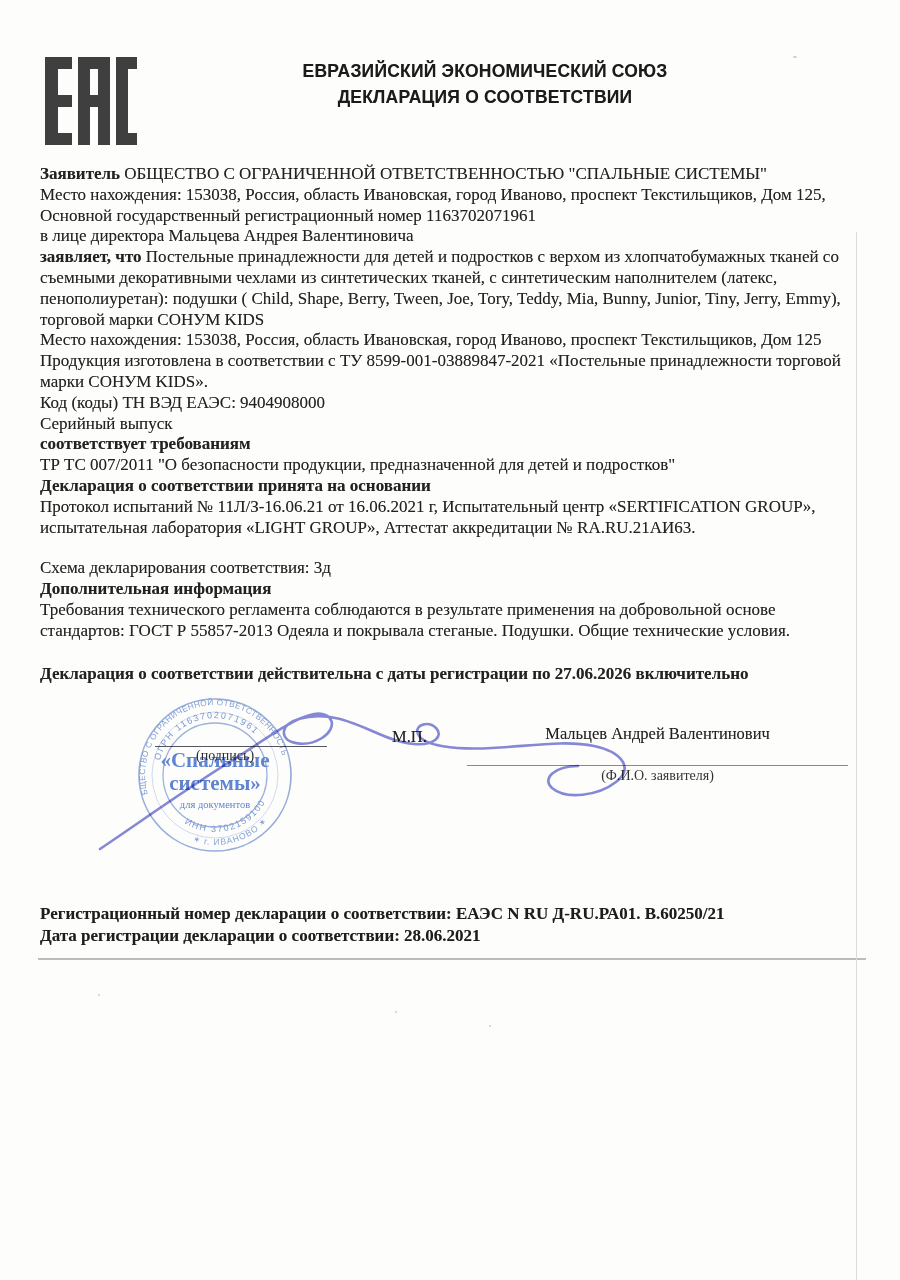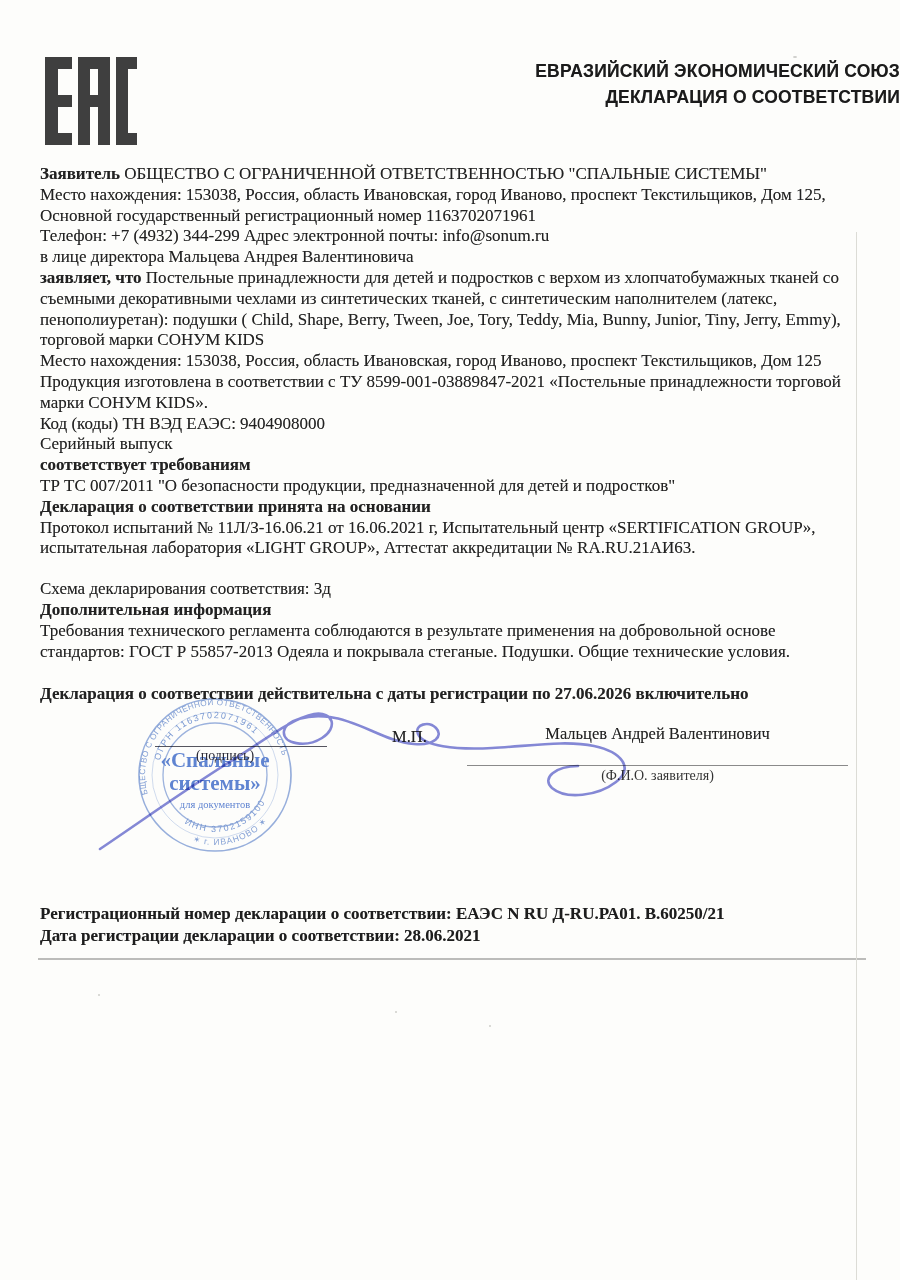--- a/index.html
+++ b/index.html
@@ -3,21 +3,21 @@
 <meta charset="utf-8">
 <style>
   html,body{margin:0;padding:0;background:#e9e9e9;}
   .page{
     position:relative;width:900px;height:1280px;margin:0 auto;
     background:#fdfdfb;overflow:hidden;
     font-family:"Liberation Serif", serif;color:#1e1e1e;
   }
   
   .eac-logo{position:absolute;left:45px;top:57px;width:92px;height:88px;}
-  .doc-title{position:absolute;left:70px;top:58px;width:830px;text-align:right;
+  .doc-title{position:absolute;left:70px;top:58px;width:830px;text-align:center;
     font-family:"Liberation Sans", sans-serif;font-weight:700;font-size:17.5px;
     line-height:26px;color:#1b1b1b;letter-spacing:.2px;
     text-shadow:0 0 .5px rgba(0,0,0,.4);}
   
   .body-text{position:absolute;left:40px;top:164px;width:830px;
     font-size:17px;line-height:20.8px;color:#222;
     text-shadow:0 0 .4px rgba(0,0,0,.32);}
   .line{white-space:nowrap;}
   .line .b{font-weight:700;}
   .line.spacer1{height:20px;}
@@ -74,21 +74,20 @@
 
   <div class="doc-title">
     <div>ЕВРАЗИЙСКИЙ ЭКОНОМИЧЕСКИЙ СОЮЗ</div>
     <div>ДЕКЛАРАЦИЯ О СООТВЕТСТВИИ</div>
   </div>
 
   <div class="body-text">
       <div class="line"><span class="b">Заявитель</span><span> ОБЩЕСТВО С ОГРАНИЧЕННОЙ ОТВЕТСТВЕННОСТЬЮ "СПАЛЬНЫЕ СИСТЕМЫ"</span></div>
       <div class="line"><span>Место нахождения: 153038, Россия, область Ивановская, город Иваново, проспект Текстильщиков, Дом 125,</span></div>
       <div class="line"><span>Основной государственный регистрационный номер 1163702071961</span></div>
-      <div class="line"><span>Телефон: +7 (4932) 344-299 Адрес электронной почты: info@sonum.ru</span></div>
       <div class="line"><span>в лице директора Мальцева Андрея Валентиновича</span></div>
       <div class="line"><span class="b">заявляет, что</span><span> Постельные принадлежности для детей и подростков с верхом из хлопчатобумажных тканей со</span></div>
       <div class="line"><span>съемными декоративными чехлами из синтетических тканей, с синтетическим наполнителем (латекс,</span></div>
       <div class="line"><span>пенополиуретан): подушки ( Child, Shape, Berry, Tween, Joe, Tory, Teddy, Mia, Bunny, Junior, Tiny, Jerry, Emmy),</span></div>
       <div class="line"><span>торговой марки СОНУМ KIDS</span></div>
       <div class="line"><span>Место нахождения: 153038, Россия, область Ивановская, город Иваново, проспект Текстильщиков, Дом 125</span></div>
       <div class="line"><span>Продукция изготовлена в соответствии с ТУ 8599-001-03889847-2021 «Постельные принадлежности торговой</span></div>
       <div class="line"><span>марки СОНУМ KIDS».</span></div>
       <div class="line"><span>Код (коды) ТН ВЭД ЕАЭС: 9404908000</span></div>
       <div class="line"><span>Серийный выпуск</span></div>

